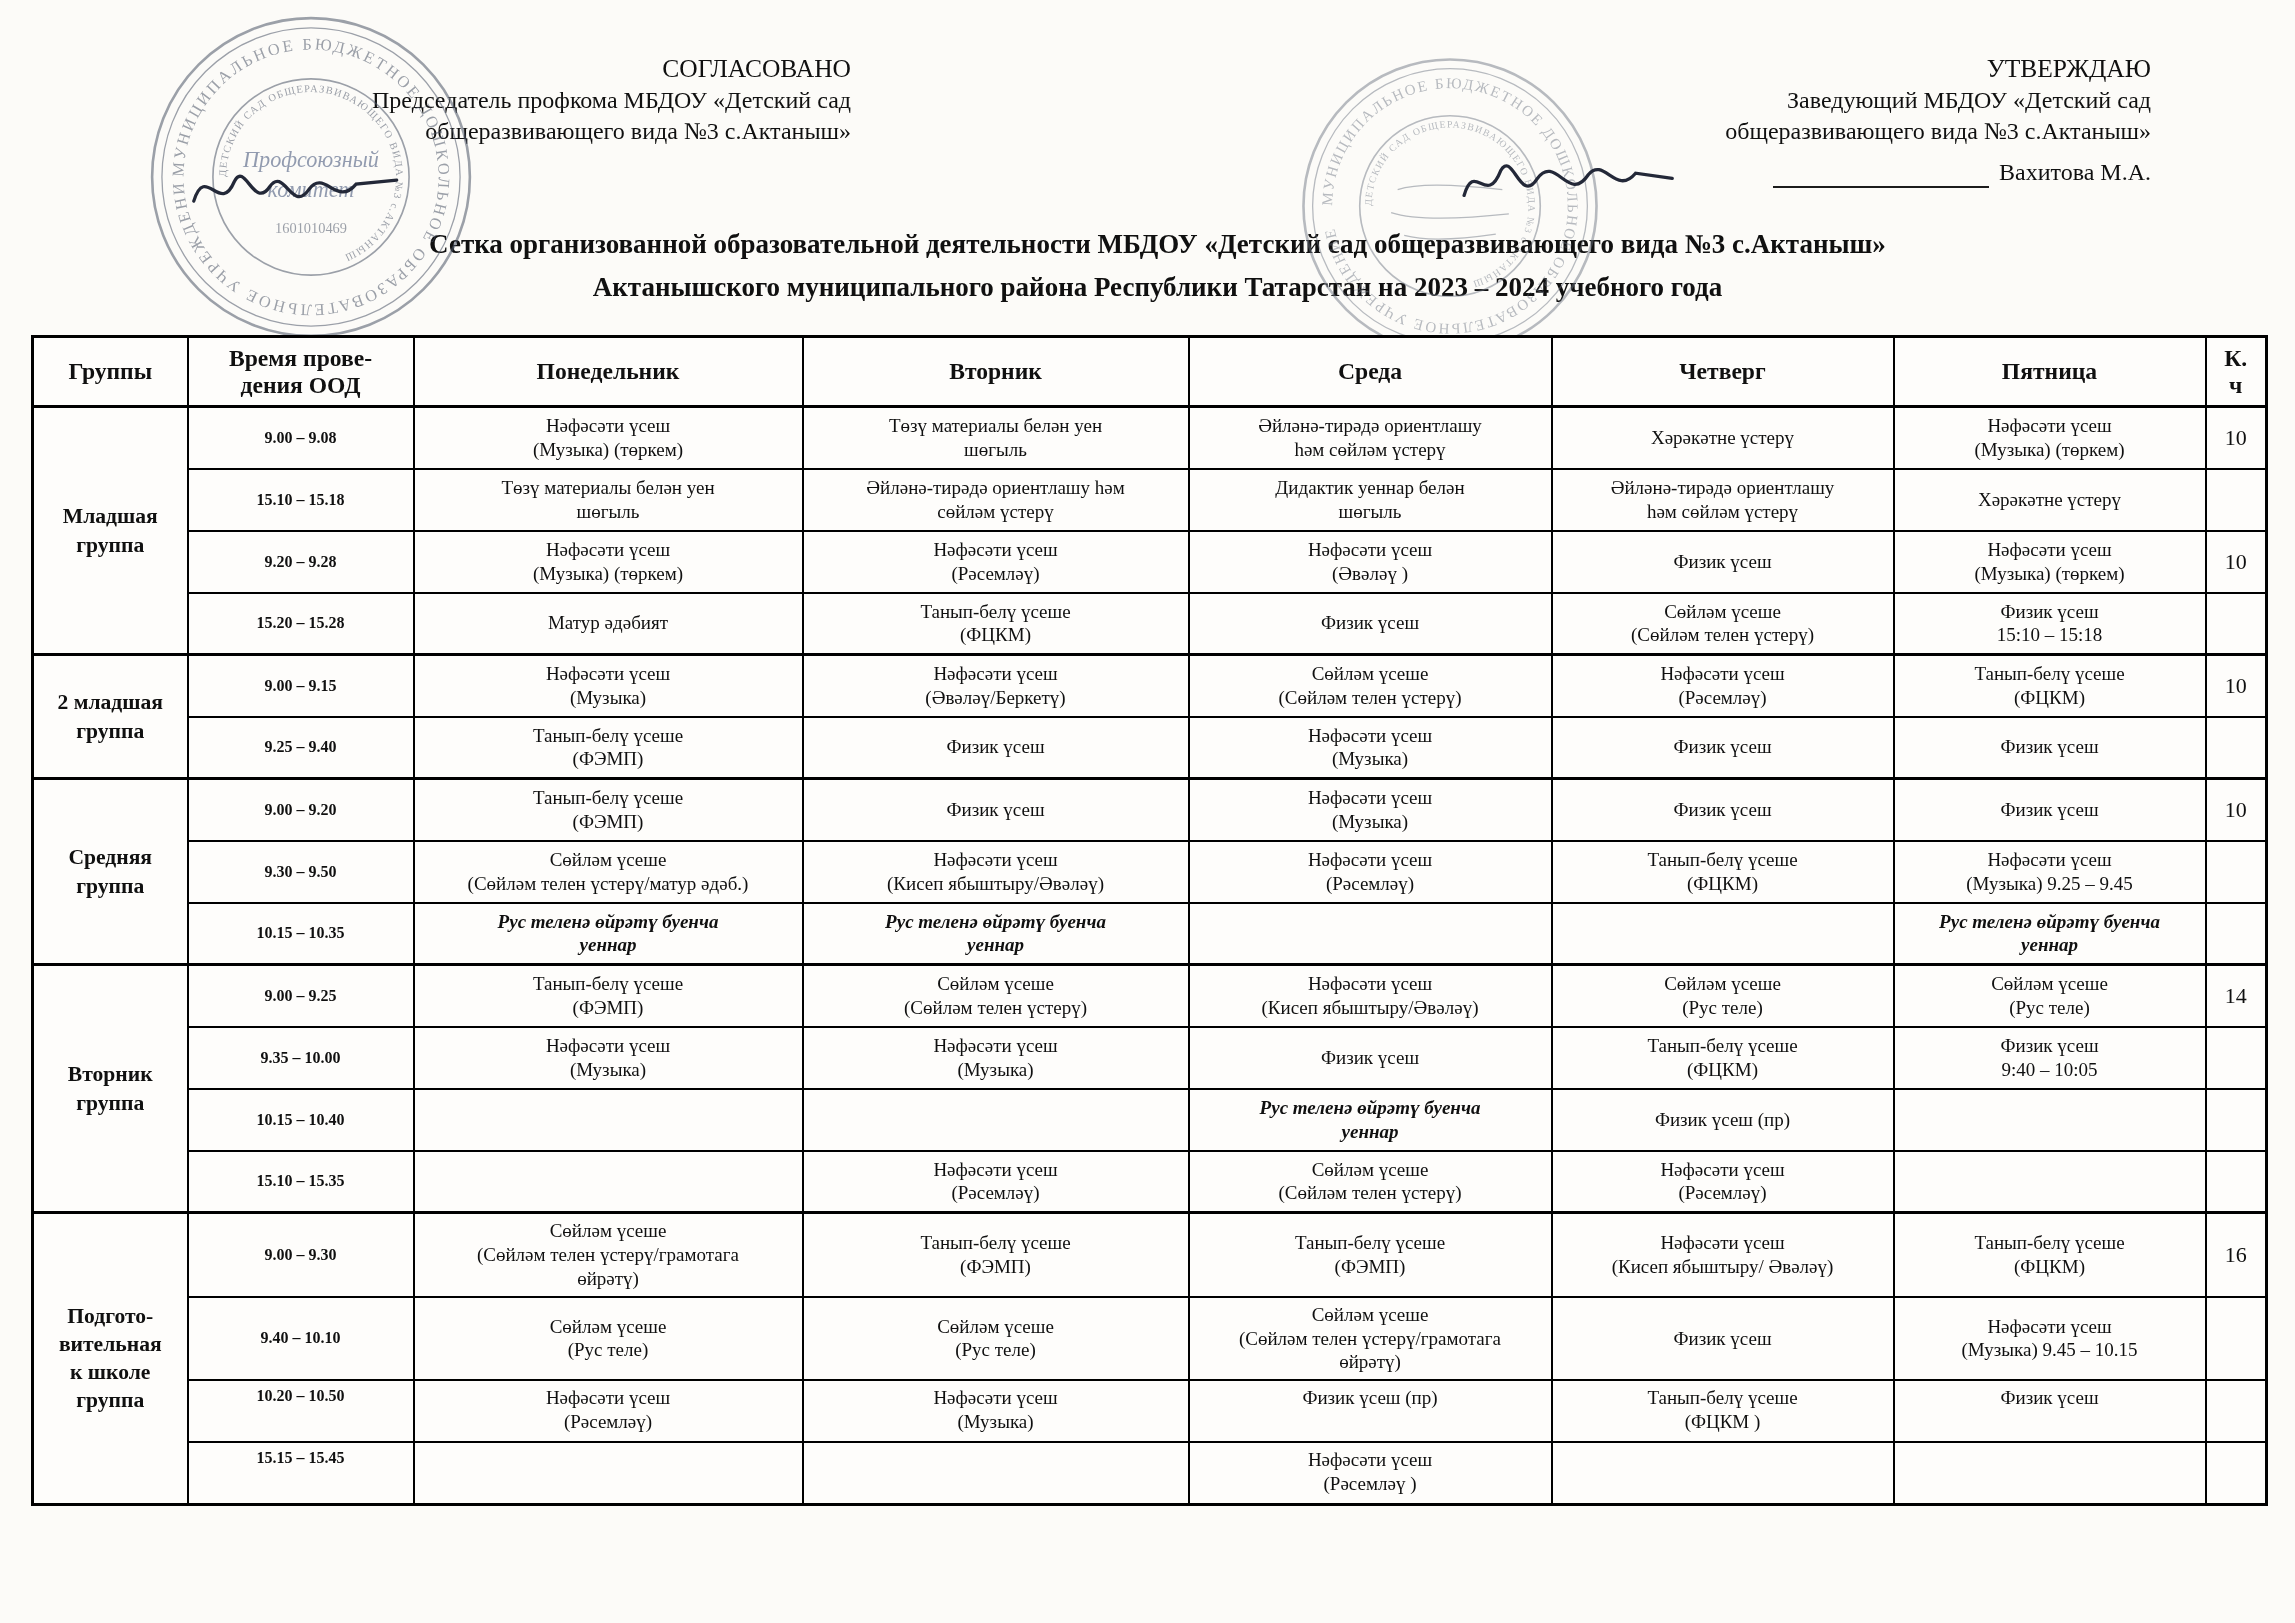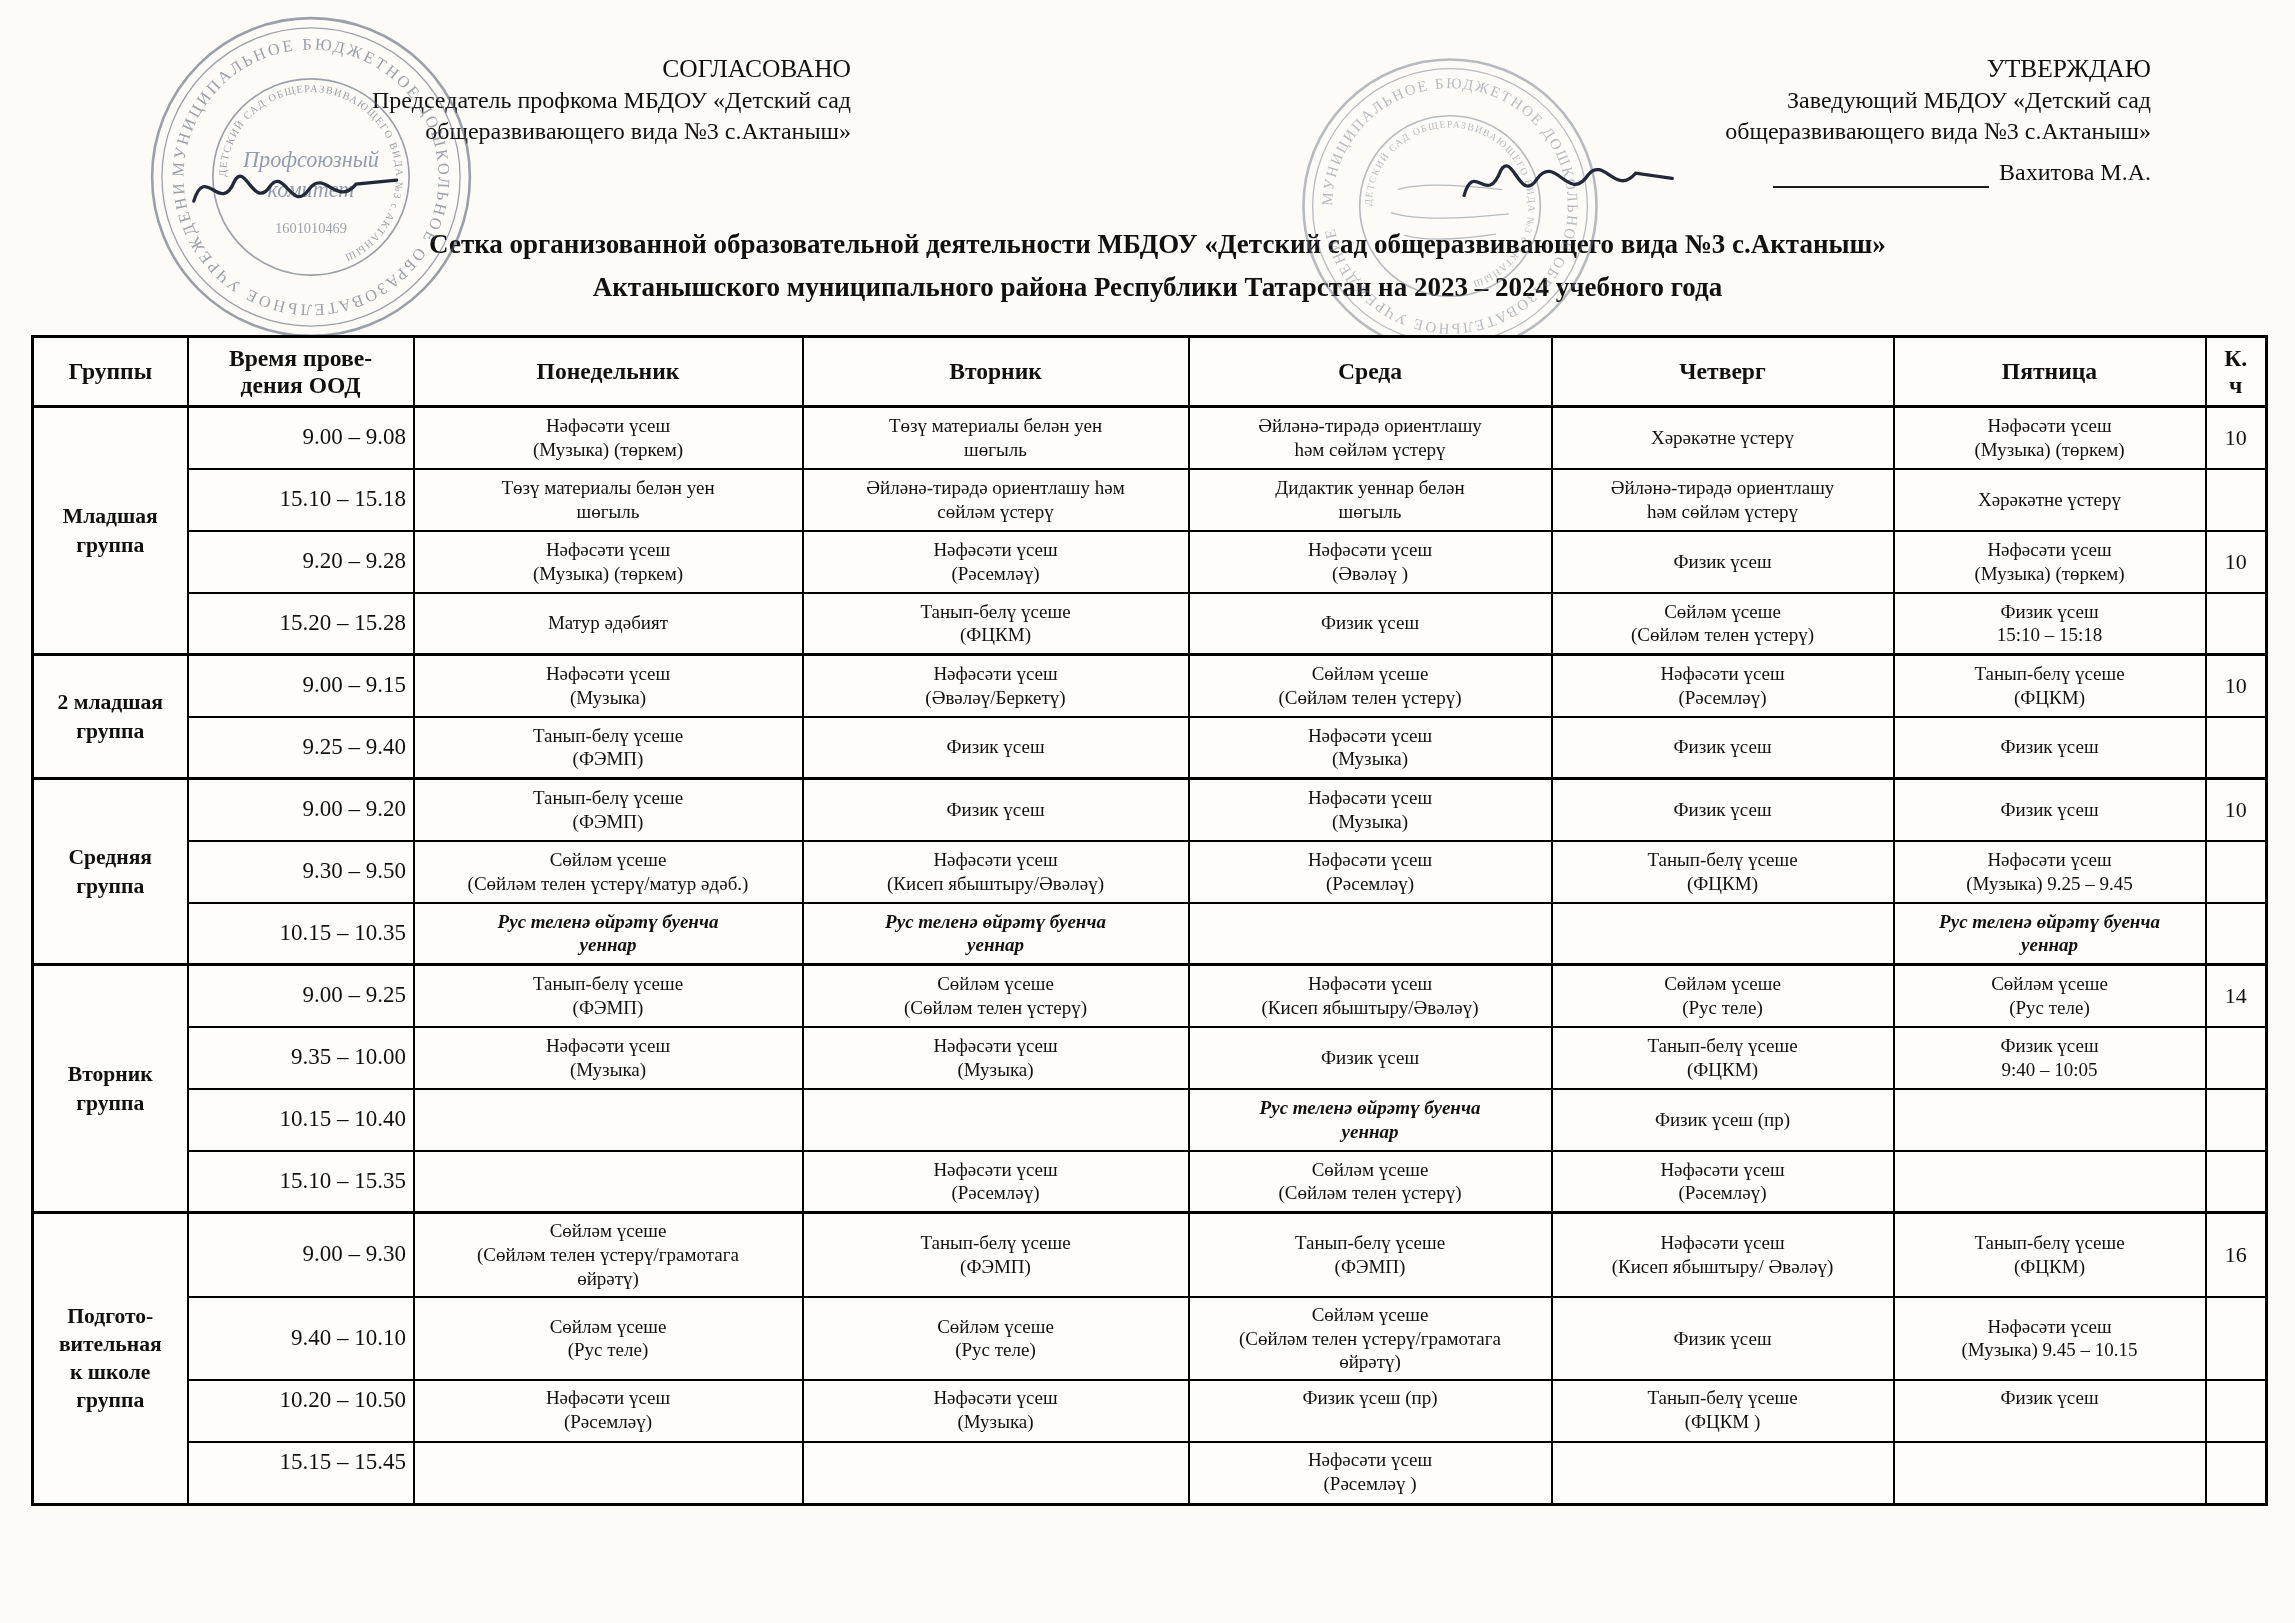--- a/index.html
+++ b/index.html
@@ -32,21 +32,21 @@
                    vertical-align:middle; white-space:pre-line; overflow:hidden; }
   .schedule thead th { font-size:23.6px; font-weight:bold; padding:6.5px 3.9px; height:65px; border-bottom:3.9px solid #000; }
   .schedule td { font-size:19px; line-height:1.25; padding:5.2px 6.5px; }
   .schedule tbody tr { height:62px; }
   tr.h-lg { height:86px; }
   tr.h-xl { height:110px; }
   tr.h-md2 { height:77px; }
   tr.group-start td { border-top:3.9px solid #000; }
   .schedule { border:3.9px solid #000; }
   td.group-cell { font-weight:bold; font-size:21.6px; line-height:1.3; }
-  td.time-cell  { font-weight:normal; font-size:23px;text-align:right; }
+  td.time-cell  { font-weight:bold; font-size:16px; }
   td.hours-cell { font-size:22px; }
   td.cell-italic { font-style:italic; font-weight:bold; }
   tr.top-align td { vertical-align:top; }
 
   
   .seal { position:absolute; pointer-events:none; }
   .seal-left  { left:141px; top:6.5px; opacity:0.55; }
   .seal-right { left:1293px; top:49px; opacity:0.48; }
   .seal text { fill:#4d5668; }
   .seal .ink { stroke:#4d5668; fill:none; }

